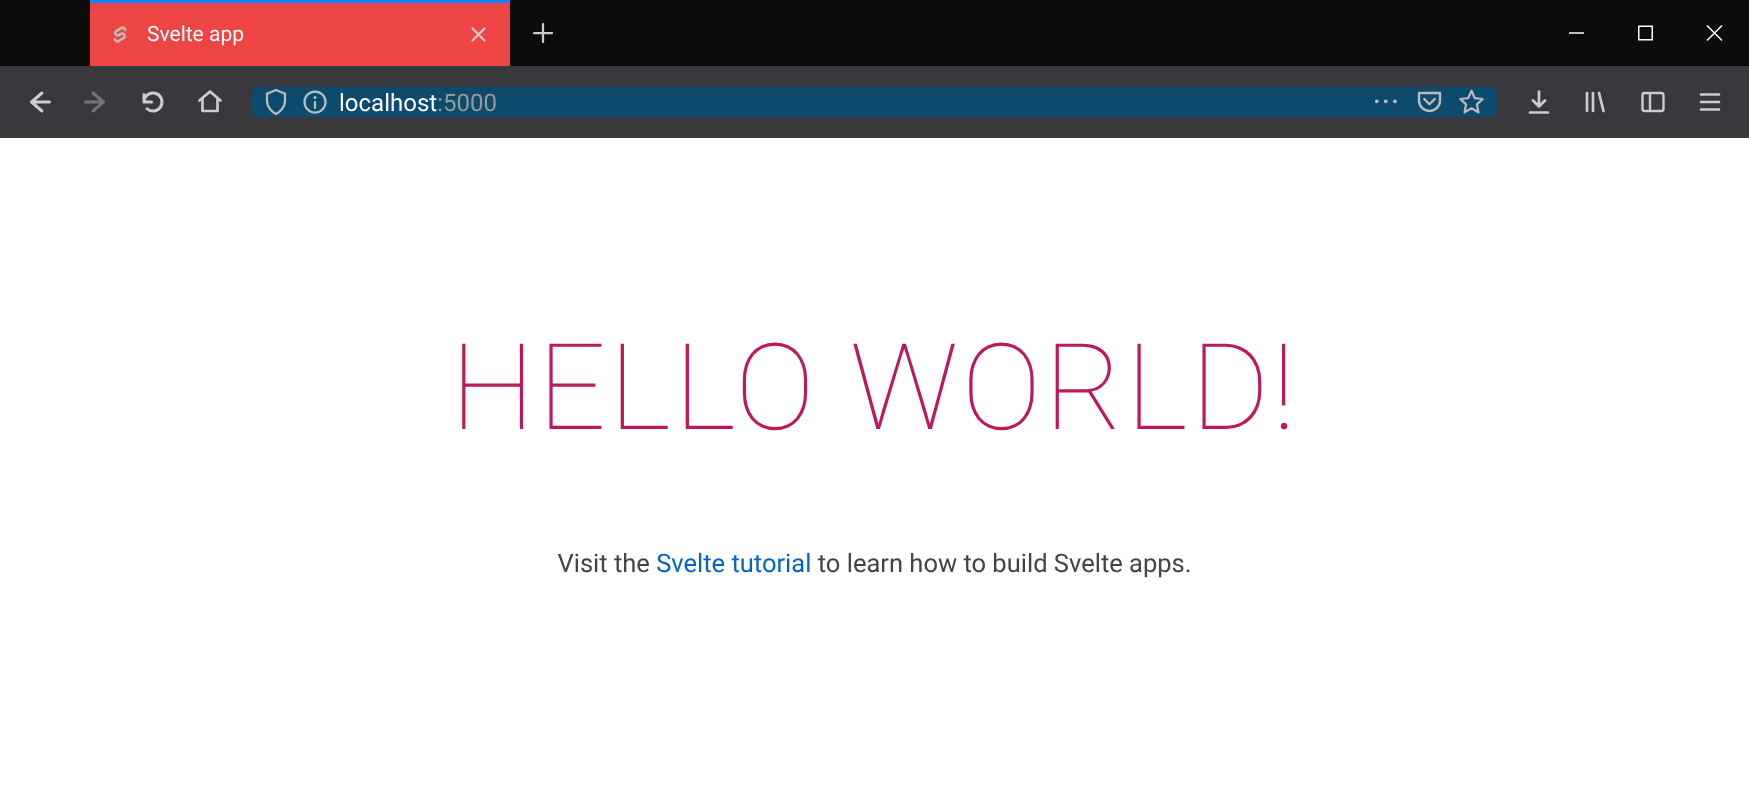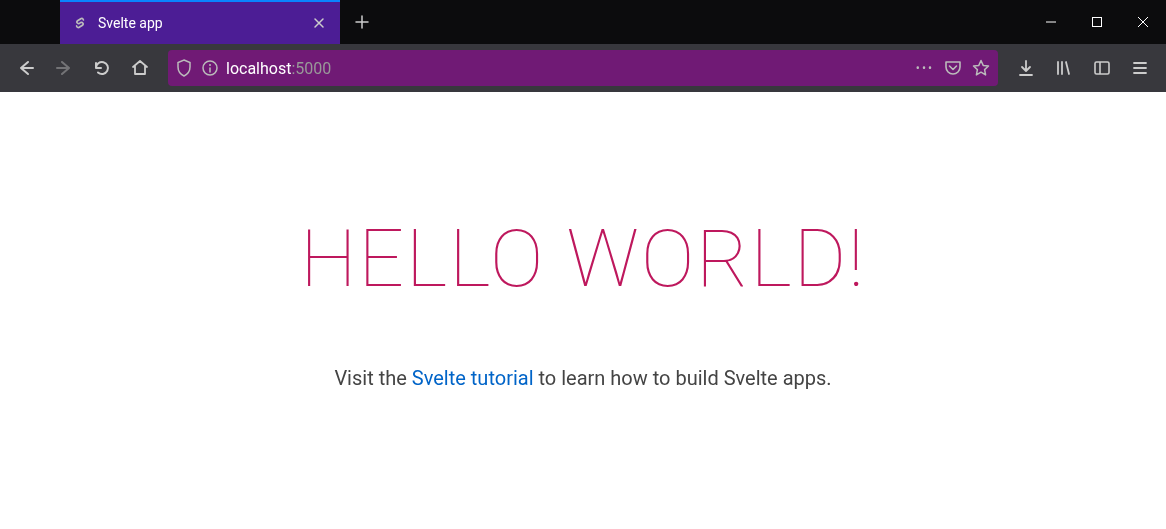--- a/index.html
+++ b/index.html
@@ -19,21 +19,21 @@
       height: 44px;
       display: flex;
       align-items: stretch;
     }
     .tab-strip {
       display: flex;
       align-items: stretch;
       padding-left: 60px;
     }
     .tab {
-      background: #4c1d95;
+      background: #ef4444;
       width: 280px;
       display: flex;
       align-items: center;
       padding: 0 12px;
       border-top: 2px solid #0a84ff;
       gap: 10px;
     }
     .tab-favicon {
       width: 16px;
       height: 16px;
@@ -97,22 +97,22 @@
       color: #ccc;
       cursor: pointer;
       border-radius: 4px;
     }
     .nav-btn.disabled {
       opacity: 0.4;
       cursor: default;
     }
     .url-bar {
       flex: 1;
-      background: #701a75;
-      height: 36px;
+      background: #0c4a6e;
+      height: 20px;
       border-radius: 4px;
       display: flex;
       align-items: center;
       padding: 0 8px;
       margin: 0 8px;
       gap: 8px;
     }
     .url-icons-left {
       display: flex;
       align-items: center;
@@ -145,21 +145,21 @@
       padding-top: 120px;
     }
     .heading {
       font-size: 80px;
       font-weight: 100;
       color: #be185d;
       letter-spacing: 2px;
       margin-bottom: 60px;
     }
     .subtext {
-      font-size: 20px;
+      font-size: 17px;
       color: #444;
     }
     .subtext a {
       color: #0064c8;
       text-decoration: none;
     }
     svg { display: block; }
   </style>
 </head>
 <body>

